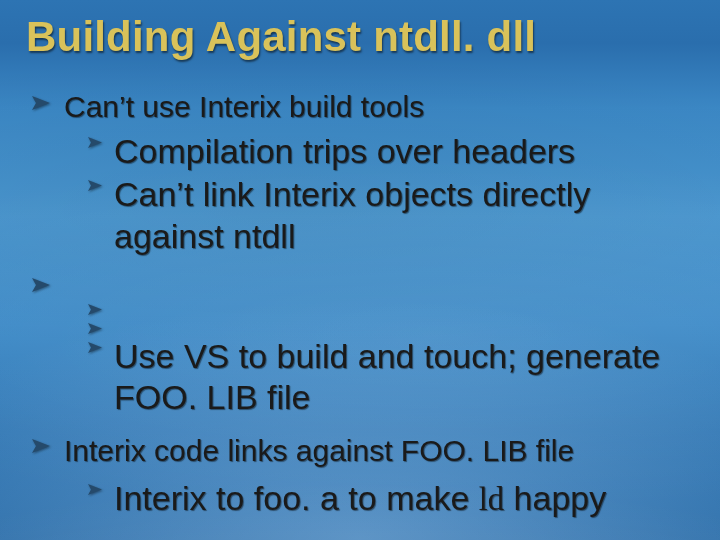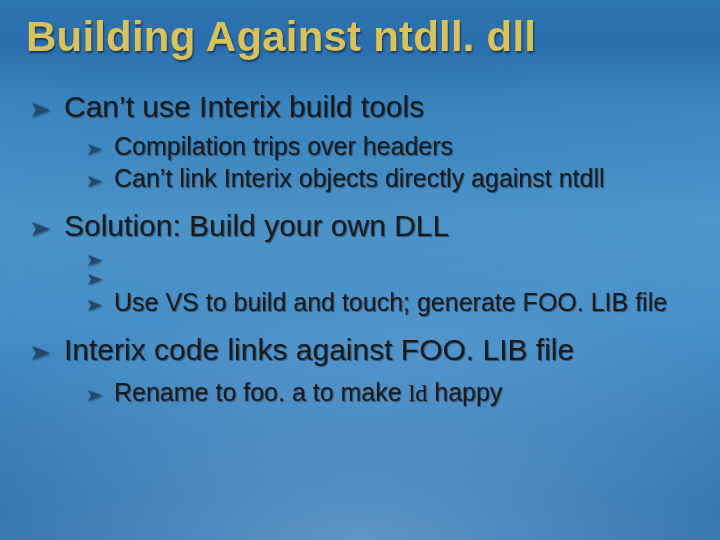--- a/index.html
+++ b/index.html
@@ -26,33 +26,33 @@
   h1.title {
     font-size: 42px;
     font-weight: 600;
     color: #d9c25a;
     text-shadow: 1px 2px 2px rgba(0,0,0,0.5);
     letter-spacing: 0.2px;
     margin-bottom: 30px;
     line-height: 1.08;
   }
   .tshadow { text-shadow: 1px 1px 1px rgba(0,0,0,0.45); }
-  .bullet-row { display: flex; align-items: center; }
+  .bullet-row { display: flex; align-items: flex-start; }
   .arrow {
     flex: 0 0 auto;
     display: inline-block;
     margin-top: 0.42em;
     margin-right: 14px;
   }
   .arrow svg { display:block; filter: drop-shadow(1px 1px 1px rgba(0,0,0,0.4)); }
   .l1 { margin-left: 6px; margin-bottom: 6px; }
   .l1 .txt { font-size: 30px; line-height: 1.18; }
   .l1 .arrow { margin-top: 0.40em; }
   .l2 { margin-left: 62px; margin-bottom: 2px; }
-  .l2 .txt { font-size: 25px; line-height: 1.22; }
+  .l2 .txt { font-size: 34px; line-height: 1.22; }
   .l2 .arrow { margin-top: 0.38em; margin-right: 12px; }
   .group-gap { height: 12px; }
   .group-gap-sm { height: 4px; }
   code.mono { font-family: Liberation Serif, serif; font-size: 0.96em; }
 </style>
 </head>
 <body>
 
 <div class="slide">
 
@@ -84,21 +84,20 @@
   </div>
 
   <div class="group-gap"></div>
 
   <div class="bullet-row l1">
     <span class="arrow">
       <svg width="18" height="14" viewBox="0 0 18 14">
           <polygon points="0,0 18,7 0,14 4,7" fill="#254a6b"></polygon>
         </svg>
     </span>
-    <span class="txt tshadow">Solution: Build your own DLL</span>
   </div>
   <div class="bullet-row l2">
     <span class="arrow">
       <svg width="14" height="11" viewBox="0 0 14 11">
           <polygon points="0,0 14,5.5 0,11 3,5.5" fill="#254a6b"></polygon>
         </svg>
     </span>
   </div>
   <div class="bullet-row l2">
     <span class="arrow">
@@ -127,17 +126,17 @@
     <span class="txt tshadow">Interix code links against FOO. LIB file</span>
   </div>
   <div class="group-gap-sm"></div>
   <div class="bullet-row l2">
     <span class="arrow">
       <svg width="14" height="11" viewBox="0 0 14 11">
           <polygon points="0,0 14,5.5 0,11 3,5.5" fill="#254a6b"></polygon>
         </svg>
     </span>
     <span class="txt tshadow">
-      <span>Rename to foo. a to make </span><code class="mono">ld</code><span> happy</span>
+      <span>Interix to foo. a to make </span><code class="mono">ld</code><span> happy</span>
     </span>
   </div>
 
 </div>
 
 </body></html>

